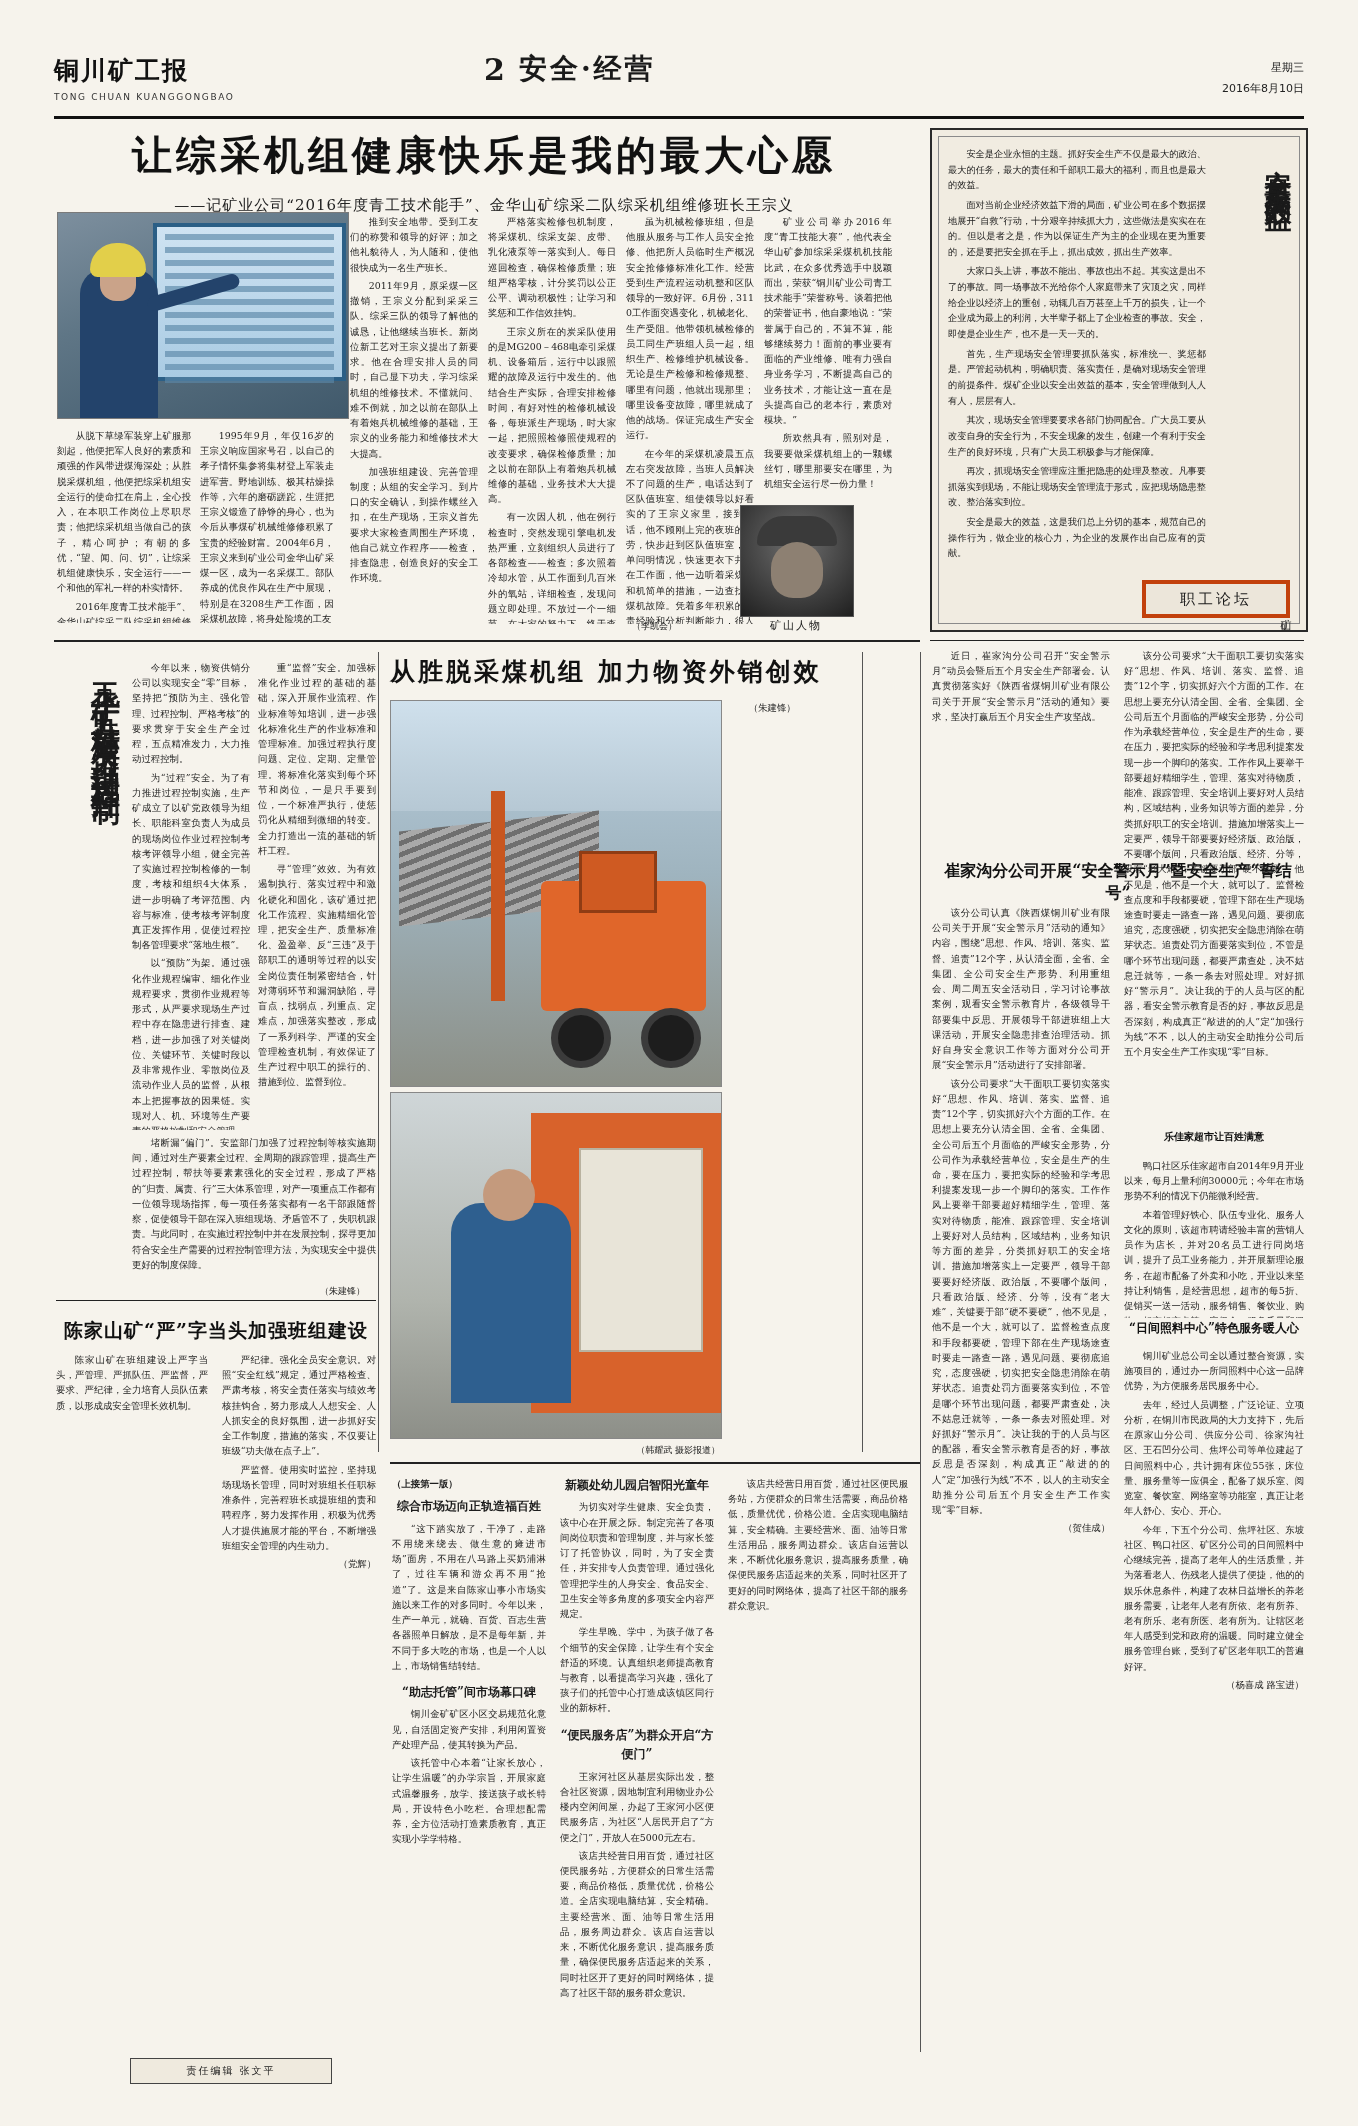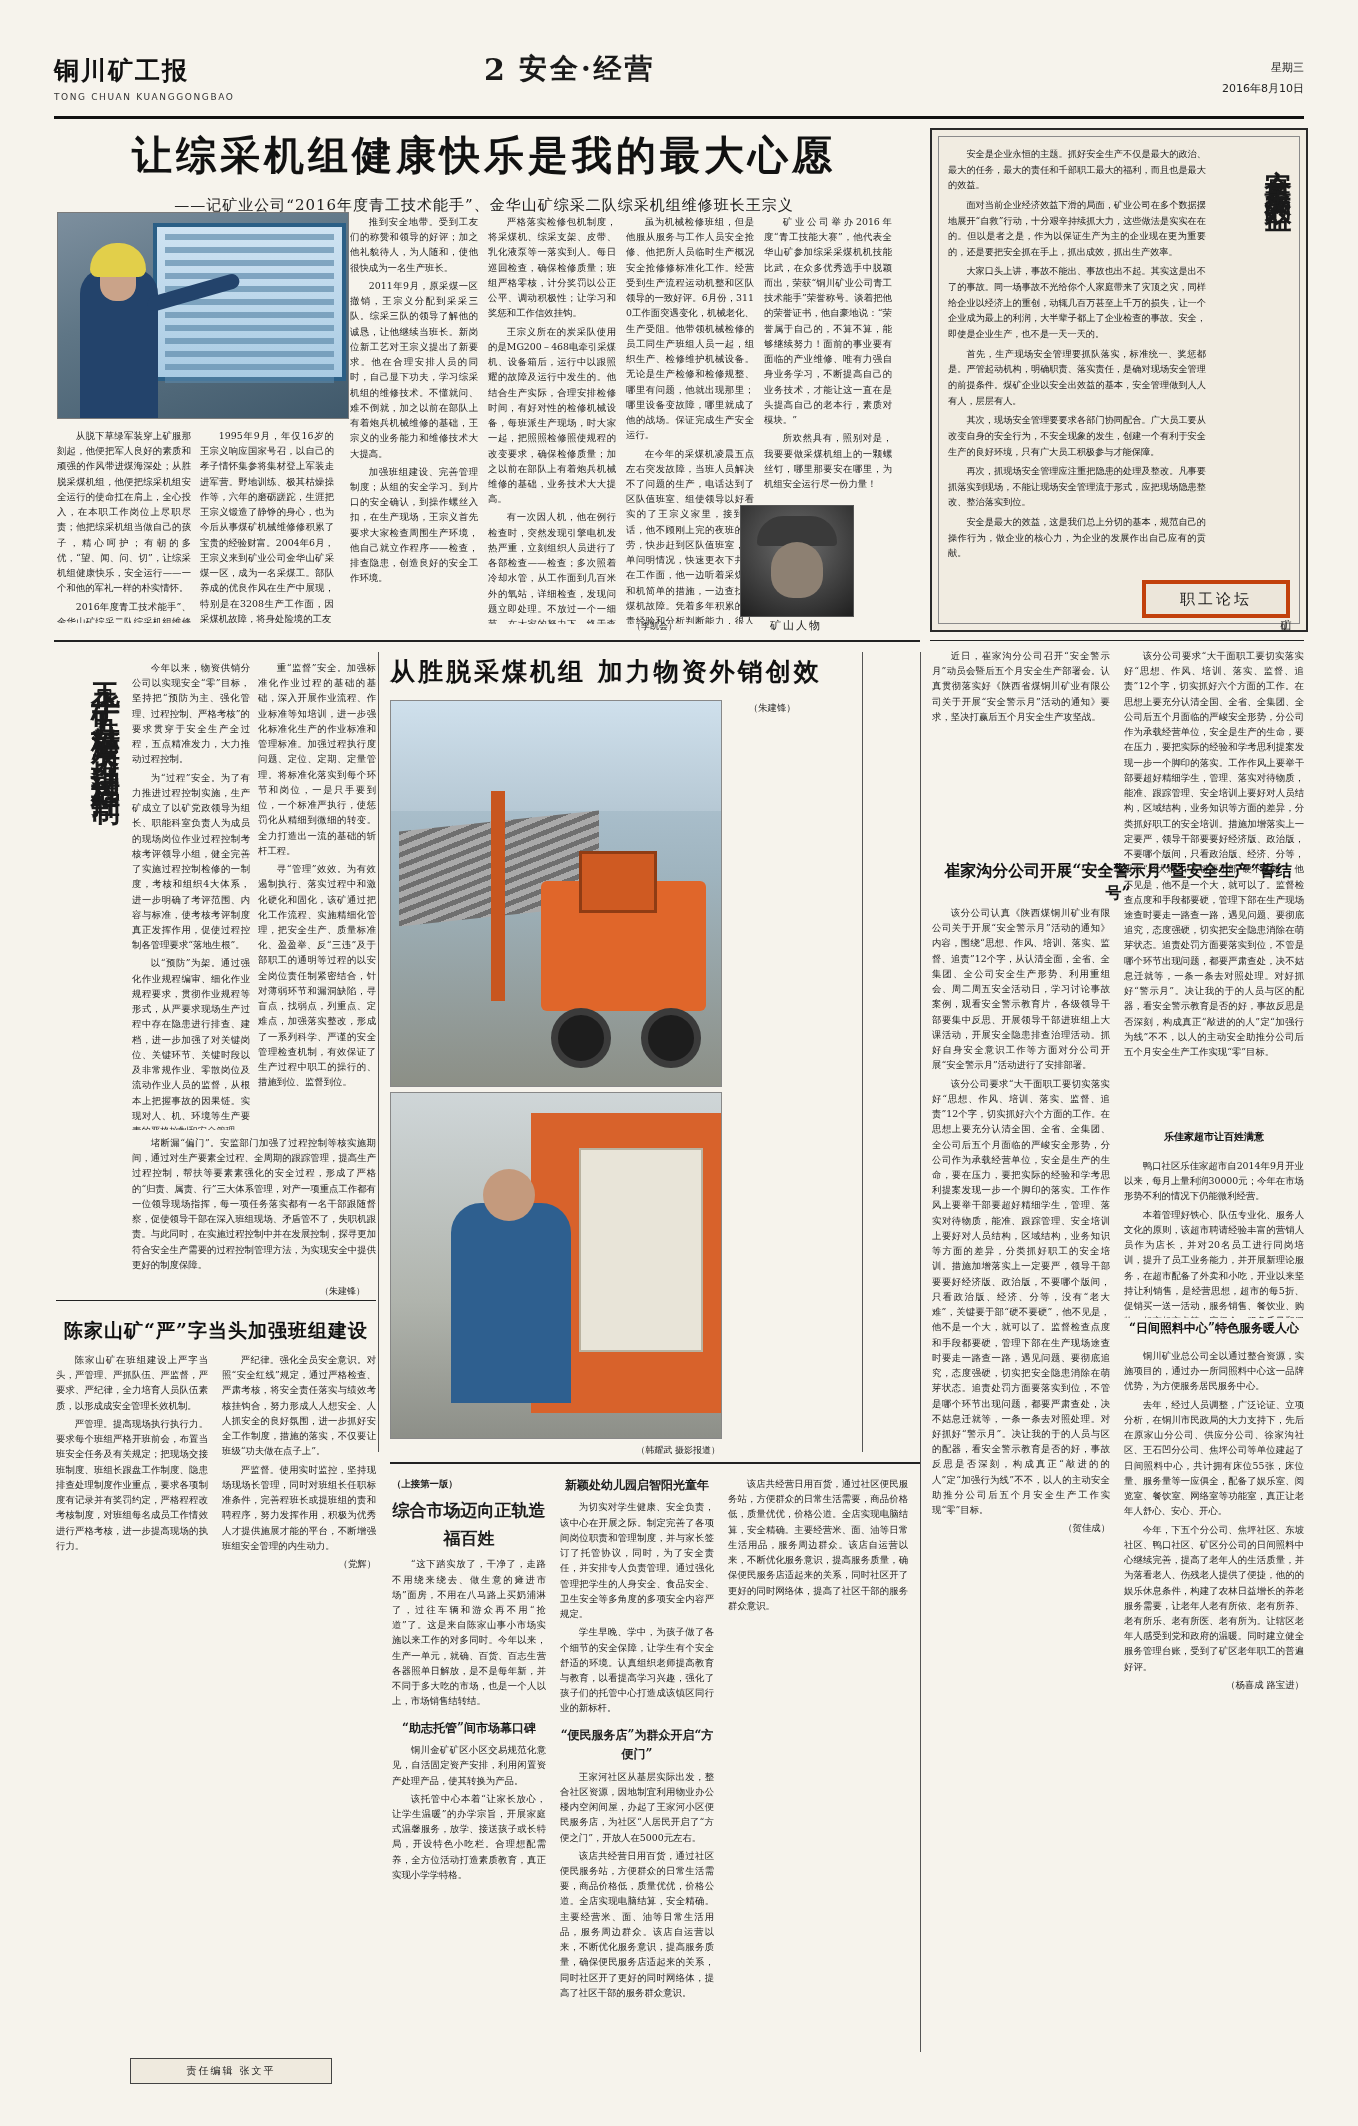--- a/index.html
+++ b/index.html
@@ -319,21 +319,20 @@
   <div class="col" style="left:132px;top:1135px;width:244px;height:150px;">
     <p>堵断漏“偏门”。安监部门加强了过程控制等核实施期间，通过对生产要素全过程、全周期的跟踪管理，提高生产过程控制，帮扶等要素素强化的安全过程，形成了严格的“归责、属责、行”三大体系管理，对产一项重点工作都有一位领导现场指挥，每一项任务落实都有一名干部跟随督察，促使领导干部在深入班组现场、矛盾管不了，失职机跟责。与此同时，在实施过程控制中并在发展控制，探寻更加符合安全生产需要的过程控制管理方法，为实现安全中提供更好的制度保障。</p>
   </div>
   <div class="byline" style="left:320px;top:1285px;">（朱建锋）</div>
 
   <div class="hr" style="left:56px;top:1300px;width:320px;"></div>
 
   <div class="subhead" style="left:56px;top:1318px;width:320px;font-size:19px;letter-spacing:1px;">陈家山矿“严”字当头加强班组建设</div>
   <div class="col" style="left:56px;top:1352px;width:152px;height:330px;">
     <p>陈家山矿在班组建设上严字当头，严管理、严抓队伍、严监督，严要求、严纪律，全力培育人员队伍素质，以形成成安全管理长效机制。</p>
-    <p>严管理。提高现场执行执行力。要求每个班组严格开班前会，布置当班安全任务及有关规定；把现场交接班制度、班组长跟盘工作制度、隐患排查处理制度作业重点，要求各项制度有记录并有奖罚约定，严格程程改考核制度，对班组每名成员工作情效进行严格考核，进一步提高现场的执行力。</p>
   </div>
   <div class="col" style="left:222px;top:1352px;width:154px;height:330px;">
     <p>严纪律。强化全员安全意识。对照“安全红线”规定，通过严格检查、严肃考核，将安全责任落实与绩效考核挂钩合，努力形成人人想安全、人人抓安全的良好氛围，进一步抓好安全工作制度，措施的落实，不仅要让班级“功夫做在点子上”。</p>
     <p>严监督。使用实时监控，坚持现场现场长管理，同时对班组长任职标准条件，完善程班长或提班组的责和聘程序，努力发挥作用，积极为优秀人才提供施展才能的平台，不断增强班组安全管理的内生动力。</p>
     <p style="text-align:right;text-indent:0;">（党辉）</p>
   </div>
 
   <div class="banner">从胜脱采煤机组  加力物资外销创效</div>
   <div class="photo-fork">
     <div class="sky"></div>
@@ -357,21 +356,21 @@
   </div>
 
   <div class="vr" style="left:378px;top:652px;height:800px;"></div>
   <div class="vr" style="left:862px;top:652px;height:800px;"></div>
   <div class="vr" style="left:920px;top:652px;height:1400px;"></div>
 
   <div class="hr thick" style="left:390px;top:1462px;width:530px;"></div>
 
   <div class="col" style="left:392px;top:1476px;width:154px;height:560px;">
     <p style="text-indent:0;font-weight:700;">（上接第一版）</p>
-    <p style="text-indent:0;text-align:center;font-weight:700;font-size:17px;margin:6px 0 4px;">综合市场迈向正轨造福百姓</p>
+    <p style="text-indent:0;text-align:center;font-weight:700;font-size:12px;margin:6px 0 4px;">综合市场迈向正轨造福百姓</p>
     <p>“这下踏实放了，干净了，走路不用绕来绕去、做生意的瘫进市场”面房，不用在八马路上买奶浦淋了，过往车辆和游众再不用“抢道”了。这是来自陈家山事小市场实施以来工作的对多同时。今年以来，生产一单元，就确、百货、百志生营各器照单日解放，是不是每年新，并不同于多大吃的市场，也是一个人以上，市场销售结转结。</p>
     <p style="text-indent:0;text-align:center;font-weight:700;font-size:12px;margin:10px 0 4px;">“助志托管”间市场幕口碑</p>
     <p>铜川金矿矿区小区交易规范化意见，自活固定资产安排，利用闲置资产处理产品，使其转换为产品。</p>
     <p>该托管中心本着“让家长放心，让学生温暖”的办学宗旨，开展家庭式温馨服务，放学、接送孩子或长特局，开设特色小吃栏。合理想配需养，全方位活动打造素质教育，真正实现小学学特格。</p>
   </div>
 
   <div class="col" style="left:560px;top:1476px;width:154px;height:560px;">
     <p style="text-indent:0;text-align:center;font-weight:700;font-size:12px;margin:0 0 4px;">新颖处幼儿园启智阳光童年</p>
     <p>为切实对学生健康、安全负责，该中心在开展之际。制定完善了各项间岗位职责和管理制度，并与家长签订了托管协议，同时，为了安全责任，并安排专人负责管理。通过强化管理把学生的人身安全、食品安全、卫生安全等多角度的多项安全内容严规定。</p>
     <p>学生早晚、学中，为孩子做了各个细节的安全保障，让学生有个安全舒适的环境。认真组织老师提高教育与教育，以看提高学习兴趣，强化了孩子们的托管中心打造成该镇区同行业的新标杆。</p>

